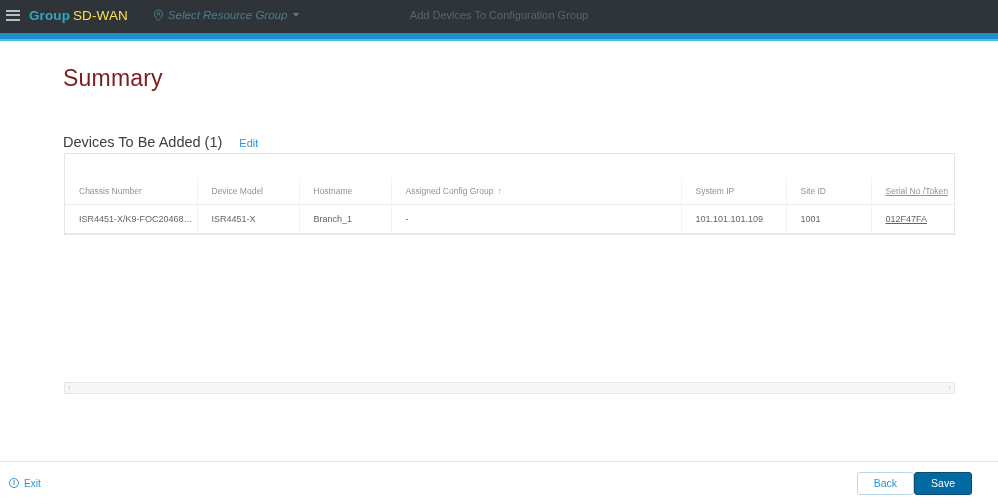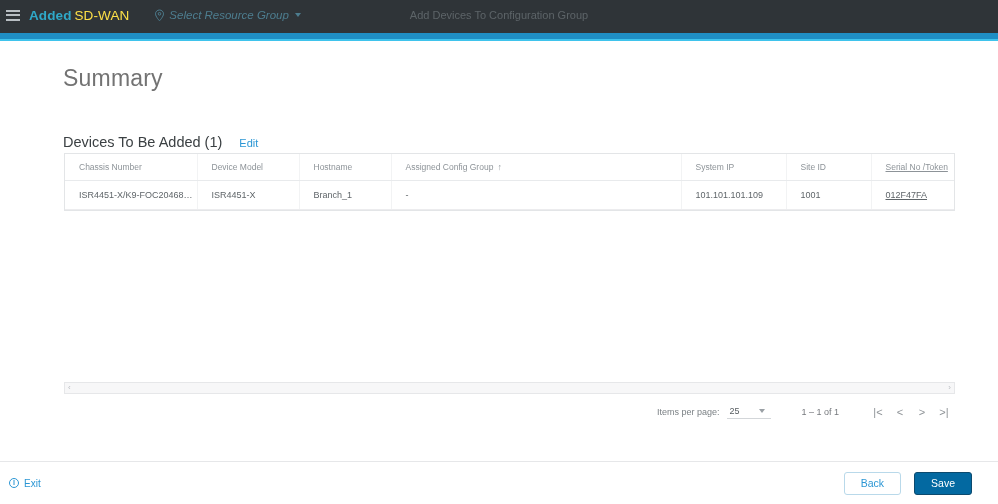--- a/index.html
+++ b/index.html
@@ -48,42 +48,42 @@
   
   .accent-dark { position: absolute; left: 0; top: 30px; width: 998px; height: 3px; background: #2f3438; }
   .accent-blue { position: absolute; left: 0; top: 33px; width: 998px; height: 6px; background: #1f8ec4; }
   .accent-cyan { position: absolute; left: 0; top: 39px; width: 998px; height: 2px; background: #3fc3ec; }
 
   
   .content { position: absolute; left: 0; top: 41px; width: 998px; height: 420px; background: #fff; }
 
   .h1 {
     position: absolute; left: 63px; top: 24px;
-    font-size: 23px; color: #737373; font-weight: normal; letter-spacing: .2px;
+    font-size: 23px; color: #7f1d1d; font-weight: normal; letter-spacing: .2px;
   }
   .subtitle {
     position: absolute; left: 64px; top: 54px;
     font-size: 11.5px; color: #5a6064;
   }
 
   .section-head {
     position: absolute; left: 63px; top: 93px;
     display: flex; align-items: baseline; gap: 17px;
   }
   .section-title { font-size: 14.5px; color: #3b4043; }
   .edit-link { font-size: 11px; color: #2b96d4; cursor: pointer; }
 
   
   .table-wrap {
     position: absolute; left: 64px; top: 112px;
     width: 891px;
     border: 1px solid #e3e5e7;
     background: #fff;
   }
-  table.devtable { width: 100%; border-collapse: collapse; table-layout: fixed; }
+  table.devtable { width: 100%; border-collapse: collapse; table-layout: fixed; margin-top: 24px; }
   table.devtable th {
     font-size: 8.5px; font-weight: normal; color: #8d9398;
     text-align: left; padding: 8px 0 8px 14px;
     border-bottom: 1px solid #e8eaec;
     height: 25px; white-space: nowrap;
     background: #fff;
   }
   table.devtable td {
     font-size: 9px; color: #5f6569;
     padding: 9px 0 9px 14px;
@@ -143,41 +143,41 @@
     margin-left: 9px; font-size: 10px; color: #2b96d4; cursor: pointer;
   }
   .exit-icon {
     width: 10px; height: 10px; border: 1px solid #2b96d4; border-radius: 50%;
     position: relative; flex: none;
   }
   .exit-icon::after {
     content: ""; position: absolute; left: 50%; top: 1px;
     width: 1px; height: 5px; background: #2b96d4; transform: translateX(-50%);
   }
-  .footer-actions { margin-left: auto; margin-right: 26px; display: flex; gap: 13px; }
+  .footer-actions { margin-left: auto; margin-right: 26px; display: flex; gap: 0; }
   .btn {
     font-size: 10.5px; border-radius: 3px; cursor: pointer;
     display: inline-flex; align-items: center; justify-content: center;
     height: 23px; min-width: 54px; padding: 0 16px;
     font-family: "Liberation Sans", sans-serif;
   }
   .btn-secondary { background: #fff; border: 1px solid #b9d9ea; color: #2b96d4; }
   .btn-primary { background: #0369a1; border: 1px solid #0c4a6e; color: #fff; }
 </style>
 </head>
 <body>
 
 <div class="topbar">
   <div class="hamburger">
     <span></span>
       <span></span>
       <span></span>
   </div>
   <div class="brand">
-    <span class="cisco">Added</span><span class="sdwan">SD-WAN</span>
+    <span class="cisco">Group</span><span class="sdwan">SD-WAN</span>
   </div>
   <div class="resgroup">
     <svg width="11" height="13" viewBox="0 0 11 13">
       <path d="M5.5 1C3.3 1 1.5 2.7 1.5 4.8c0 2.8 4 7 4 7s4-4.2 4-7C9.5 2.7 7.7 1 5.5 1z" fill="none" stroke="#4d7d8f" stroke-width="1"></path>
       <circle cx="5.5" cy="4.8" r="1.3" fill="none" stroke="#4d7d8f" stroke-width="1"></circle>
     </svg>
     <span>Select Resource Group</span>
     <span class="caret"></span>
   </div>
 </div>
@@ -235,32 +235,20 @@
         </tr>
       </tbody>
     </table>
   </div>
 
   <div class="hscroll">
     <span class="arrow">‹</span>
     <span class="arrow">›</span>
   </div>
 
-  <div class="paginator">
-    <span class="ipp-label">Items per page:</span>
-    <span class="ipp-select">
-      <span>25</span>
-      <span class="dd-caret"></span>
-    </span>
-    <span class="range">1 – 1 of 1</span>
-    <span class="pg-btn">|&lt;</span>
-    <span class="pg-btn">&lt;</span>
-    <span class="pg-btn">&gt;</span>
-    <span class="pg-btn">&gt;|</span>
-  </div>
 
 </div>
 
 <div class="footer">
   <div class="exit-link">
     <span class="exit-icon"></span>
     <span>Exit</span>
   </div>
   <div class="footer-actions">
     <button class="btn btn-secondary">Back</button>

